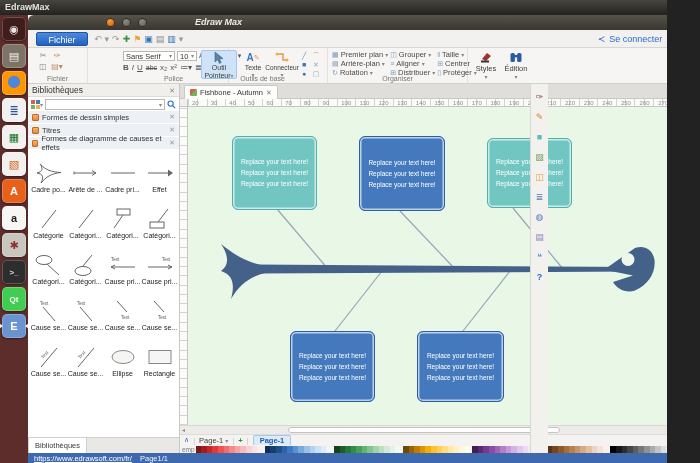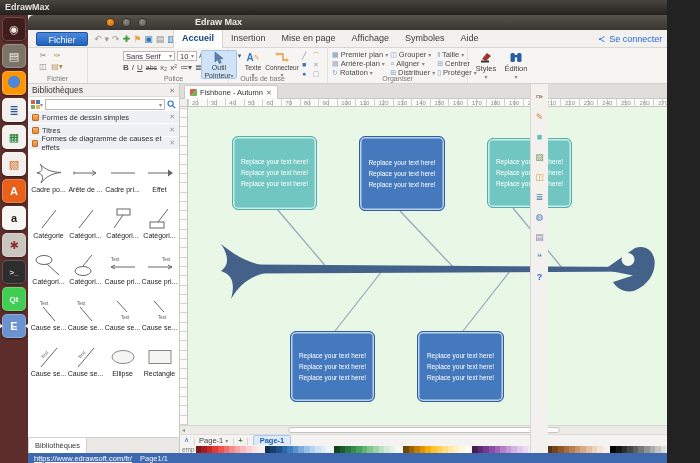--- a/index.html
+++ b/index.html
@@ -16,21 +16,21 @@
   .tile-firefox{background:radial-gradient(circle at 50% 45%,#4f86d8 0 32%,#ff9500 36% 100%)!important;}
   .tile.active::before{content:"";position:absolute;left:-3px;top:9px;border:3px solid transparent;border-left:4px solid #f2f2f2;}
   .tile.active::after{content:"";position:absolute;right:-3px;top:9px;border:3px solid transparent;border-right:4px solid #f2f2f2;}
   
   .window{position:absolute;left:28px;top:15px;width:672px;height:448px;background:#f4f3f1;}
   .titlebar{position:absolute;left:0;top:0;width:100%;height:15px;background:linear-gradient(#565349,#393631);
     border-radius:6px 6px 0 0;color:#efece6;font-size:9px;font-weight:bold;}
   .winbtns{position:absolute;left:78px;top:3px;display:flex;gap:7px;}
   .winbtn{width:9px;height:9px;border-radius:50%;background:radial-gradient(circle at 35% 30%,#8d8a82,#5a574f);box-shadow:inset 0 0 0 1px #2c2a26;}
   .winbtn.close{background:radial-gradient(circle at 35% 30%,#f5a623,#d4491f);}
-  .wintitle{position:absolute;left:167px;top:0;line-height:15px;}
+  .wintitle{position:absolute;left:167px;top:0;line-height:15px;font-style:italic;}
   
   .menubar{position:absolute;left:0;top:15px;width:100%;height:18px;background:#f2f1ef;border-bottom:1px solid #d7d6d3;}
   .file-btn{position:absolute;left:8px;top:2px;width:52px;height:14px;background:linear-gradient(#4d89dd,#2263bd);
     color:#fff;font-size:9px;text-align:center;line-height:14px;border-radius:2px;border:1px solid #1d55a5;}
   .quickbar{position:absolute;left:66px;top:2px;height:14px;display:flex;align-items:center;gap:3px;}
   .qicon{font-size:9px;color:#8b8b88;line-height:14px;}
   .tabs{position:absolute;left:145px;top:0;height:18px;display:flex;}
   .mtab{font-size:9px;color:#3c3c3a;padding:0 8px;line-height:17px;}
   .mtab.active{background:#fdfdfc;border-left:1px solid #d5d4d1;border-right:1px solid #d5d4d1;color:#17477e;font-weight:bold;}
   .menu-right{position:absolute;right:6px;top:0;height:18px;display:flex;align-items:center;gap:4px;}
@@ -170,28 +170,20 @@
       <div class="quickbar">
           <span class="qicon" style="color: rgb(154, 154, 151);">↶</span>
           <span class="qicon" style="color: rgb(154, 154, 151);">▾</span>
           <span class="qicon" style="color: rgb(154, 154, 151);">↷</span>
           <span class="qicon" style="color: rgb(63, 145, 66);">✚</span>
           <span class="qicon" style="color: rgb(232, 163, 61);">⚑</span>
           <span class="qicon" style="color: rgb(46, 116, 181);">▣</span>
           <span class="qicon" style="color: rgb(139, 139, 136);">▤</span>
           <span class="qicon" style="color: rgb(46, 116, 181);">▥</span>
           <span class="qicon" style="color: rgb(154, 154, 151);">▾</span>
-        </div>
-      <div class="tabs">
-          <span class="mtab active">Accueil</span>
-          <span class="mtab">Insertion</span>
-          <span class="mtab">Mise en page</span>
-          <span class="mtab">Affichage</span>
-          <span class="mtab">Symboles</span>
-          <span class="mtab">Aide</span>
         </div>
       <div class="menu-right">
         <span class="chev" style="color:#2a6ad0;font-size:9px;">≺</span>
         <span class="connect">Se connecter</span>
         <span class="qicon" style="color:#e8a33d;">✱</span>
         <span class="qicon">▾</span>
         <span class="qicon">⌃</span>
       </div>
     </div>
 

